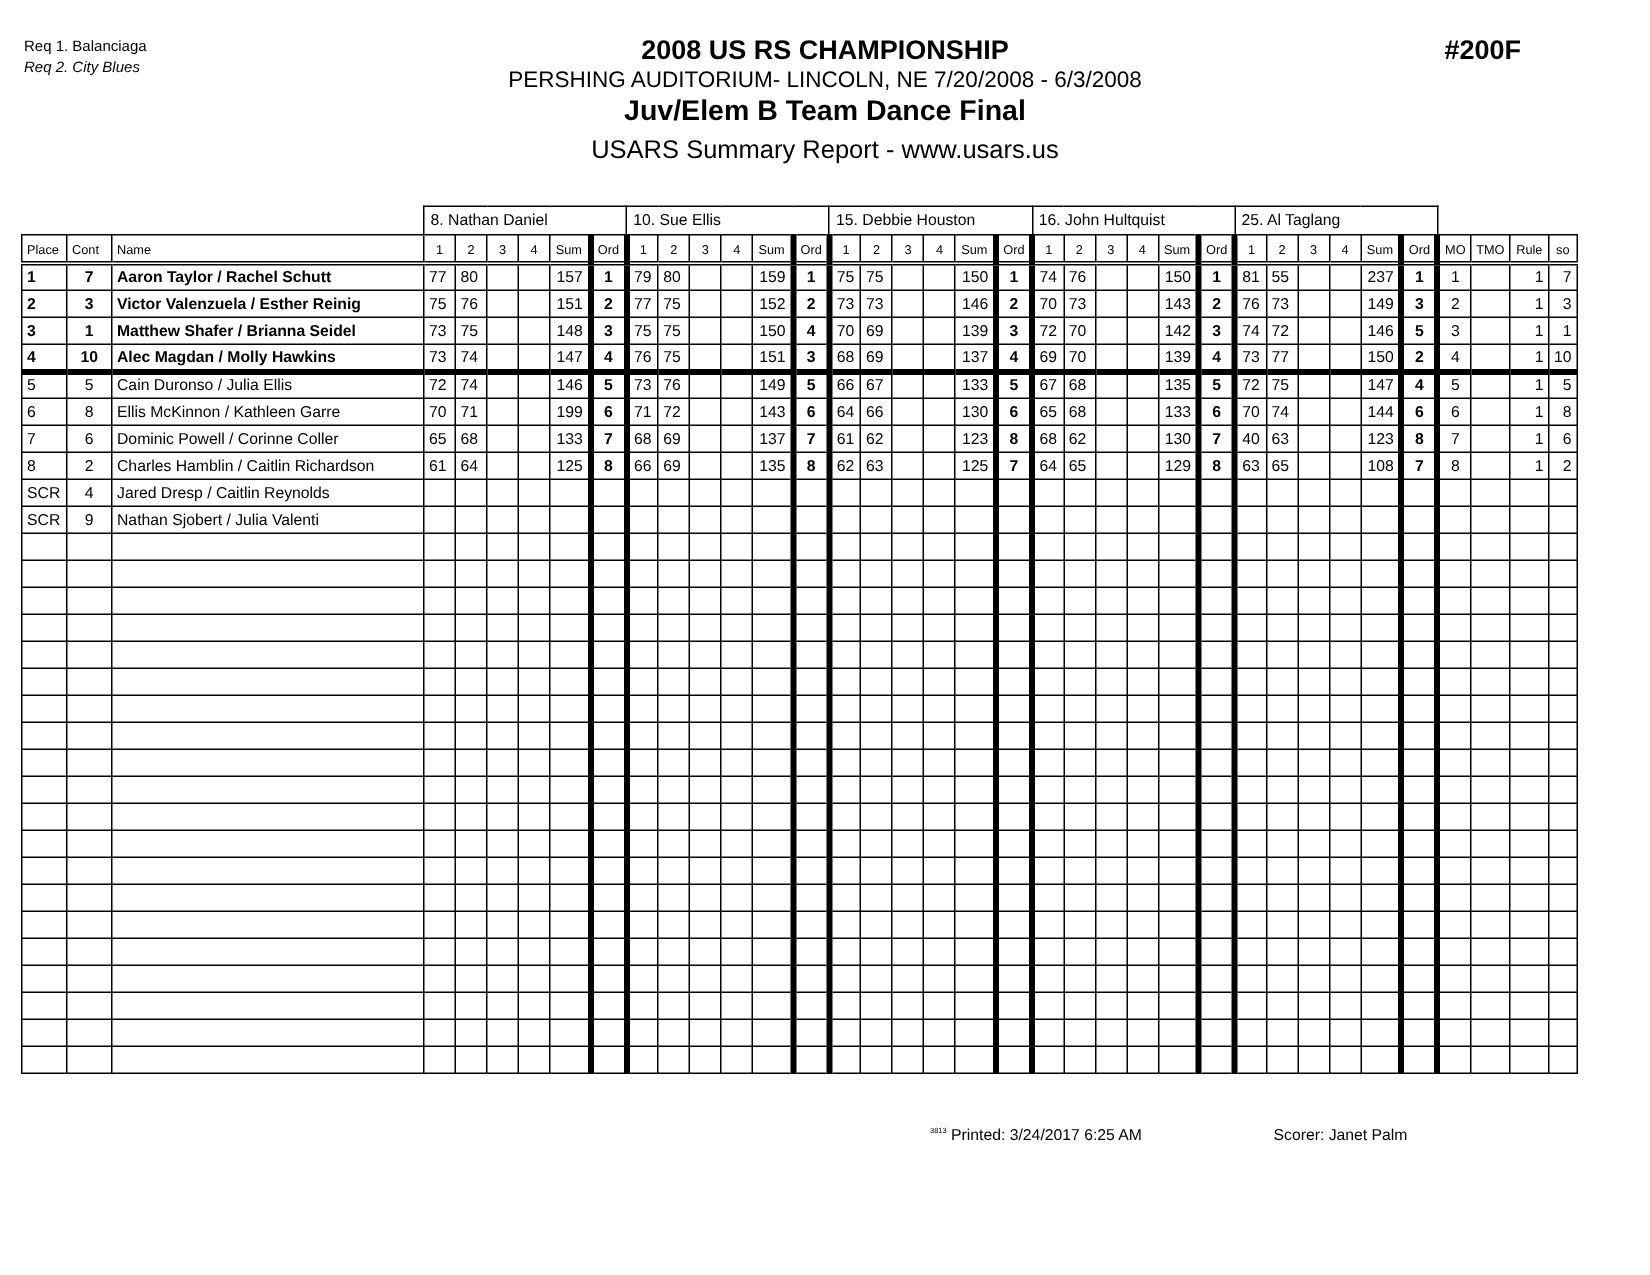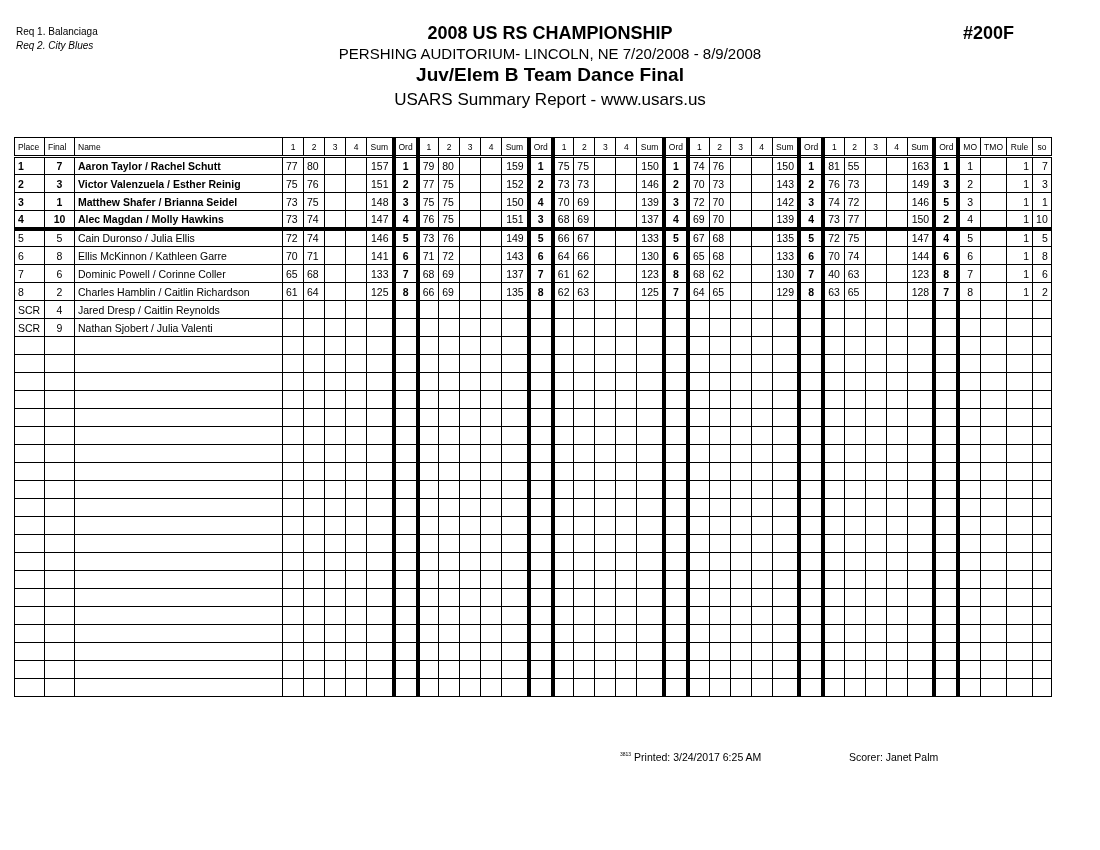--- a/index.html
+++ b/index.html
@@ -30,21 +30,21 @@
   tr.sep td { border-bottom:4px solid #000 !important; }
   .footer { top:751px; font-size:10.5px; }
   .tiny { font-size:5px; vertical-align:top; }
 </style>
 </head>
 <body>
 
 <div class="abs req" style="top:26px;">Req  1.  Balanciaga</div>
 <div class="abs req" style="top:40px;font-style:italic;">Req  2.  City Blues</div>
 <div class="abs title t1">2008 US RS CHAMPIONSHIP</div>
-<div class="abs title t2">PERSHING AUDITORIUM- LINCOLN, NE  7/20/2008 - 8/9/2008</div>
+<div class="abs title t2">PERSHING AUDITORIUM- LINCOLN, NE  7/20/2008 - 6/3/2008</div>
 <div class="abs title t3">Juv/Elem B Team Dance Final</div>
 <div class="abs title t4">USARS Summary Report - www.usars.us</div>
 <div class="abs code">#200F</div>
 
 <table class="grid">
   <colgroup id="cols">
       <col style="width: 30px;">
       <col style="width: 30px;">
       <col style="width: 208px;">
       <col style="width: 21px;">
@@ -76,23 +76,32 @@
       <col style="width: 21px;">
       <col style="width: 21px;">
       <col style="width: 27px;">
       <col style="width: 20px;">
       <col style="width: 22px;">
       <col style="width: 26px;">
       <col style="width: 26px;">
       <col style="width: 18px;">
     </colgroup>
   <tbody id="tbody">
+      <tr class="judges">
+        <td colspan="3"></td>
+        <td class="jname" colspan="6">8.  Nathan Daniel</td>
+        <td class="jname" colspan="6">10.  Sue Ellis</td>
+        <td class="jname" colspan="6">15.  Debbie Houston</td>
+        <td class="jname" colspan="6">16.  John Hultquist</td>
+        <td class="jname" colspan="6">25.  Al Taglang</td>
+        <td colspan="4"></td>
+      </tr>
       <tr class="hdr">
         <td>Place</td>
-        <td>Final</td>
+        <td>Cont</td>
         <td>Name</td>
         <td class="c">1</td>
         <td class="c">2</td>
         <td class="c">3</td>
         <td class="c">4</td>
         <td class="c">Sum</td>
         <td class="ordh">Ord</td>
         <td class="c after">1</td>
         <td class="c">2</td>
         <td class="c">3</td>
@@ -147,21 +156,21 @@
         <td class="after" style="font-weight: normal;">74</td>
         <td style="font-weight: normal;">76</td>
         <td></td>
         <td></td>
         <td class="r" style="font-weight: normal;">150</td>
         <td class="ord">1</td>
         <td class="after" style="font-weight: normal;">81</td>
         <td style="font-weight: normal;">55</td>
         <td></td>
         <td></td>
-        <td class="r" style="font-weight: normal;">163</td>
+        <td class="r" style="font-weight: normal;">237</td>
         <td class="ord">1</td>
         <td class="c after" style="font-weight: normal;">1</td>
         <td class="c"></td>
         <td class="r" style="font-weight: normal;">1</td>
         <td class="r" style="font-weight: normal;">7</td>
       </tr>
       <tr class="bold">
         <td>2</td>
         <td class="c">3</td>
         <td>Victor Valenzuela / Esther Reinig</td>
@@ -318,21 +327,21 @@
         <td class="r" style="font-weight: normal;">5</td>
       </tr>
       <tr>
         <td>6</td>
         <td class="c">8</td>
         <td>Ellis McKinnon / Kathleen Garre</td>
         <td style="font-weight: normal;">70</td>
         <td style="font-weight: normal;">71</td>
         <td></td>
         <td></td>
-        <td class="r" style="font-weight: normal;">141</td>
+        <td class="r" style="font-weight: normal;">199</td>
         <td class="ord">6</td>
         <td class="after" style="font-weight: normal;">71</td>
         <td style="font-weight: normal;">72</td>
         <td></td>
         <td></td>
         <td class="r" style="font-weight: normal;">143</td>
         <td class="ord">6</td>
         <td class="after" style="font-weight: normal;">64</td>
         <td style="font-weight: normal;">66</td>
         <td></td>
@@ -420,21 +429,21 @@
         <td class="after" style="font-weight: normal;">64</td>
         <td style="font-weight: normal;">65</td>
         <td></td>
         <td></td>
         <td class="r" style="font-weight: normal;">129</td>
         <td class="ord">8</td>
         <td class="after" style="font-weight: normal;">63</td>
         <td style="font-weight: normal;">65</td>
         <td></td>
         <td></td>
-        <td class="r" style="font-weight: normal;">128</td>
+        <td class="r" style="font-weight: normal;">108</td>
         <td class="ord">7</td>
         <td class="c after" style="font-weight: normal;">8</td>
         <td class="c"></td>
         <td class="r" style="font-weight: normal;">1</td>
         <td class="r" style="font-weight: normal;">2</td>
       </tr>
       <tr>
         <td>SCR</td>
         <td class="c">4</td>
         <td>Jared Dresp / Caitlin Reynolds</td>

